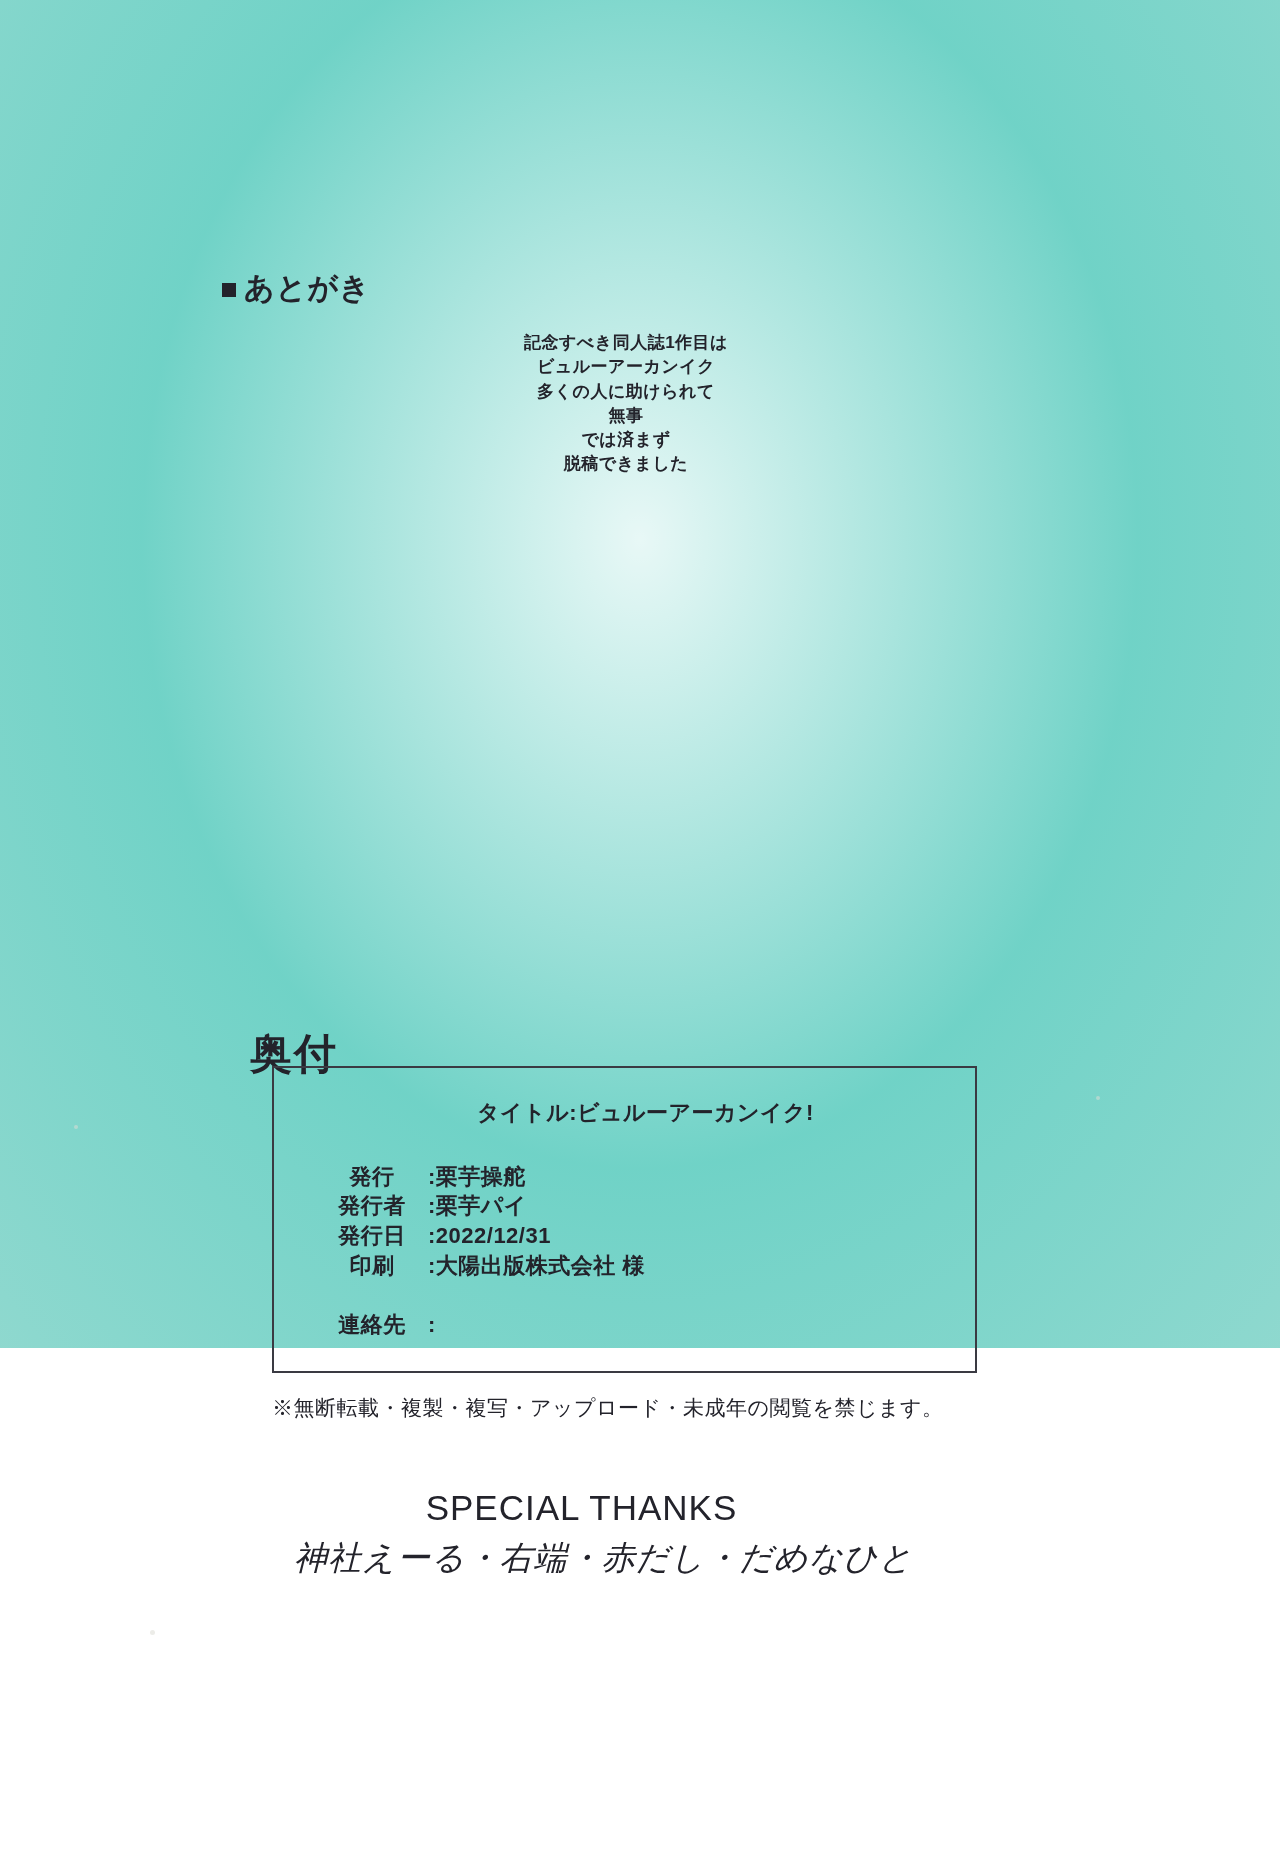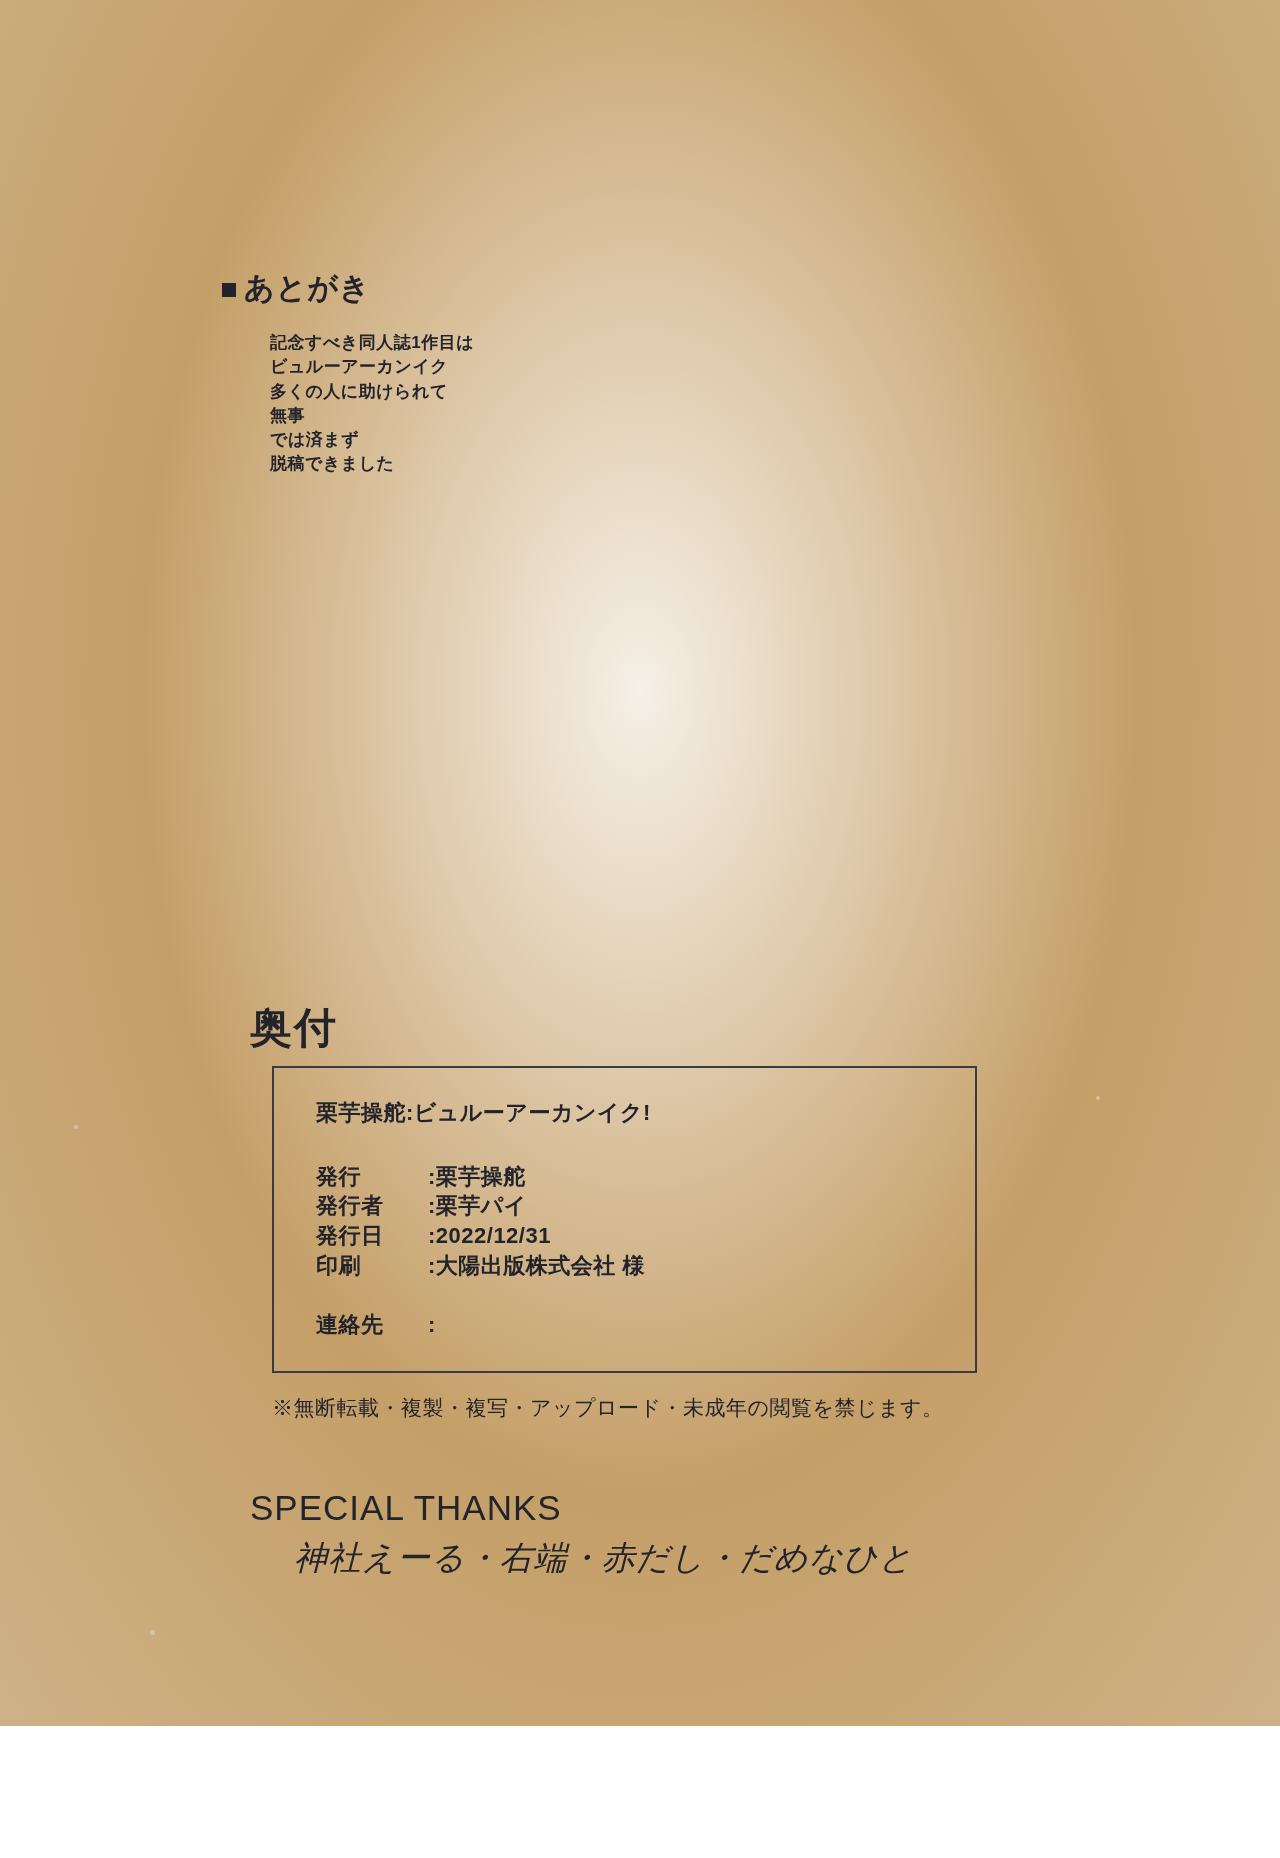--- a/index.html
+++ b/index.html
@@ -13,22 +13,23 @@
     font-family: "Liberation Sans", sans-serif;
     color: #2b2b33;
     position: relative;
     overflow: hidden;
   }
   .page {
     position: absolute;
     top: 0;
     left: 0;
     width: 1280px;
-    height: 1726px;
-    background: #a16207;
+    height: 1348px;
+    background: #14b8a6;
+    text-align: center;
   }
   
   .paper-tone {
     position: absolute;
     inset: 0;
     background:
       radial-gradient(ellipse at 50% 40%, rgba(255,255,255,0.9) 0%, rgba(250,250,248,0.4) 55%, rgba(243,243,240,0.55) 100%);
     pointer-events: none;
   }
 
@@ -68,21 +69,21 @@
     line-height: 1.43;
     letter-spacing: 0.5px;
     color: #23232b;
     white-space: nowrap;
   }
 
   
   .colophon-title {
     position: absolute;
     left: 250px;
-    top: 1000px;
+    top: 1026px;
     font-size: 42px;
     font-weight: bold;
     letter-spacing: 2px;
     color: #23232b;
   }
 
   .colophon-box {
     position: absolute;
     left: 272px;
     top: 1066px;
@@ -182,21 +183,21 @@
       <div>無事</div>
       <div>では済まず</div>
       <div>脱稿できました</div>
     </div>
   </section>
 
   <div class="colophon-title">奥付</div>
 
   <div class="colophon-box">
     <div class="colophon-inner">
-      <div class="colophon-line colophon-title-line">栗芋操舵:ビュルーアーカンイク!</div>
+      <div class="colophon-line colophon-title-line">タイトル:ビュルーアーカンイク!</div>
 
       <div class="colophon-line kv">
         <span class="k">発行</span>
         <span class="v">:栗芋操舵</span>
       </div>
       <div class="colophon-line kv">
         <span class="k">発行者</span>
         <span class="v">:栗芋パイ</span>
       </div>
       <div class="colophon-line kv">

